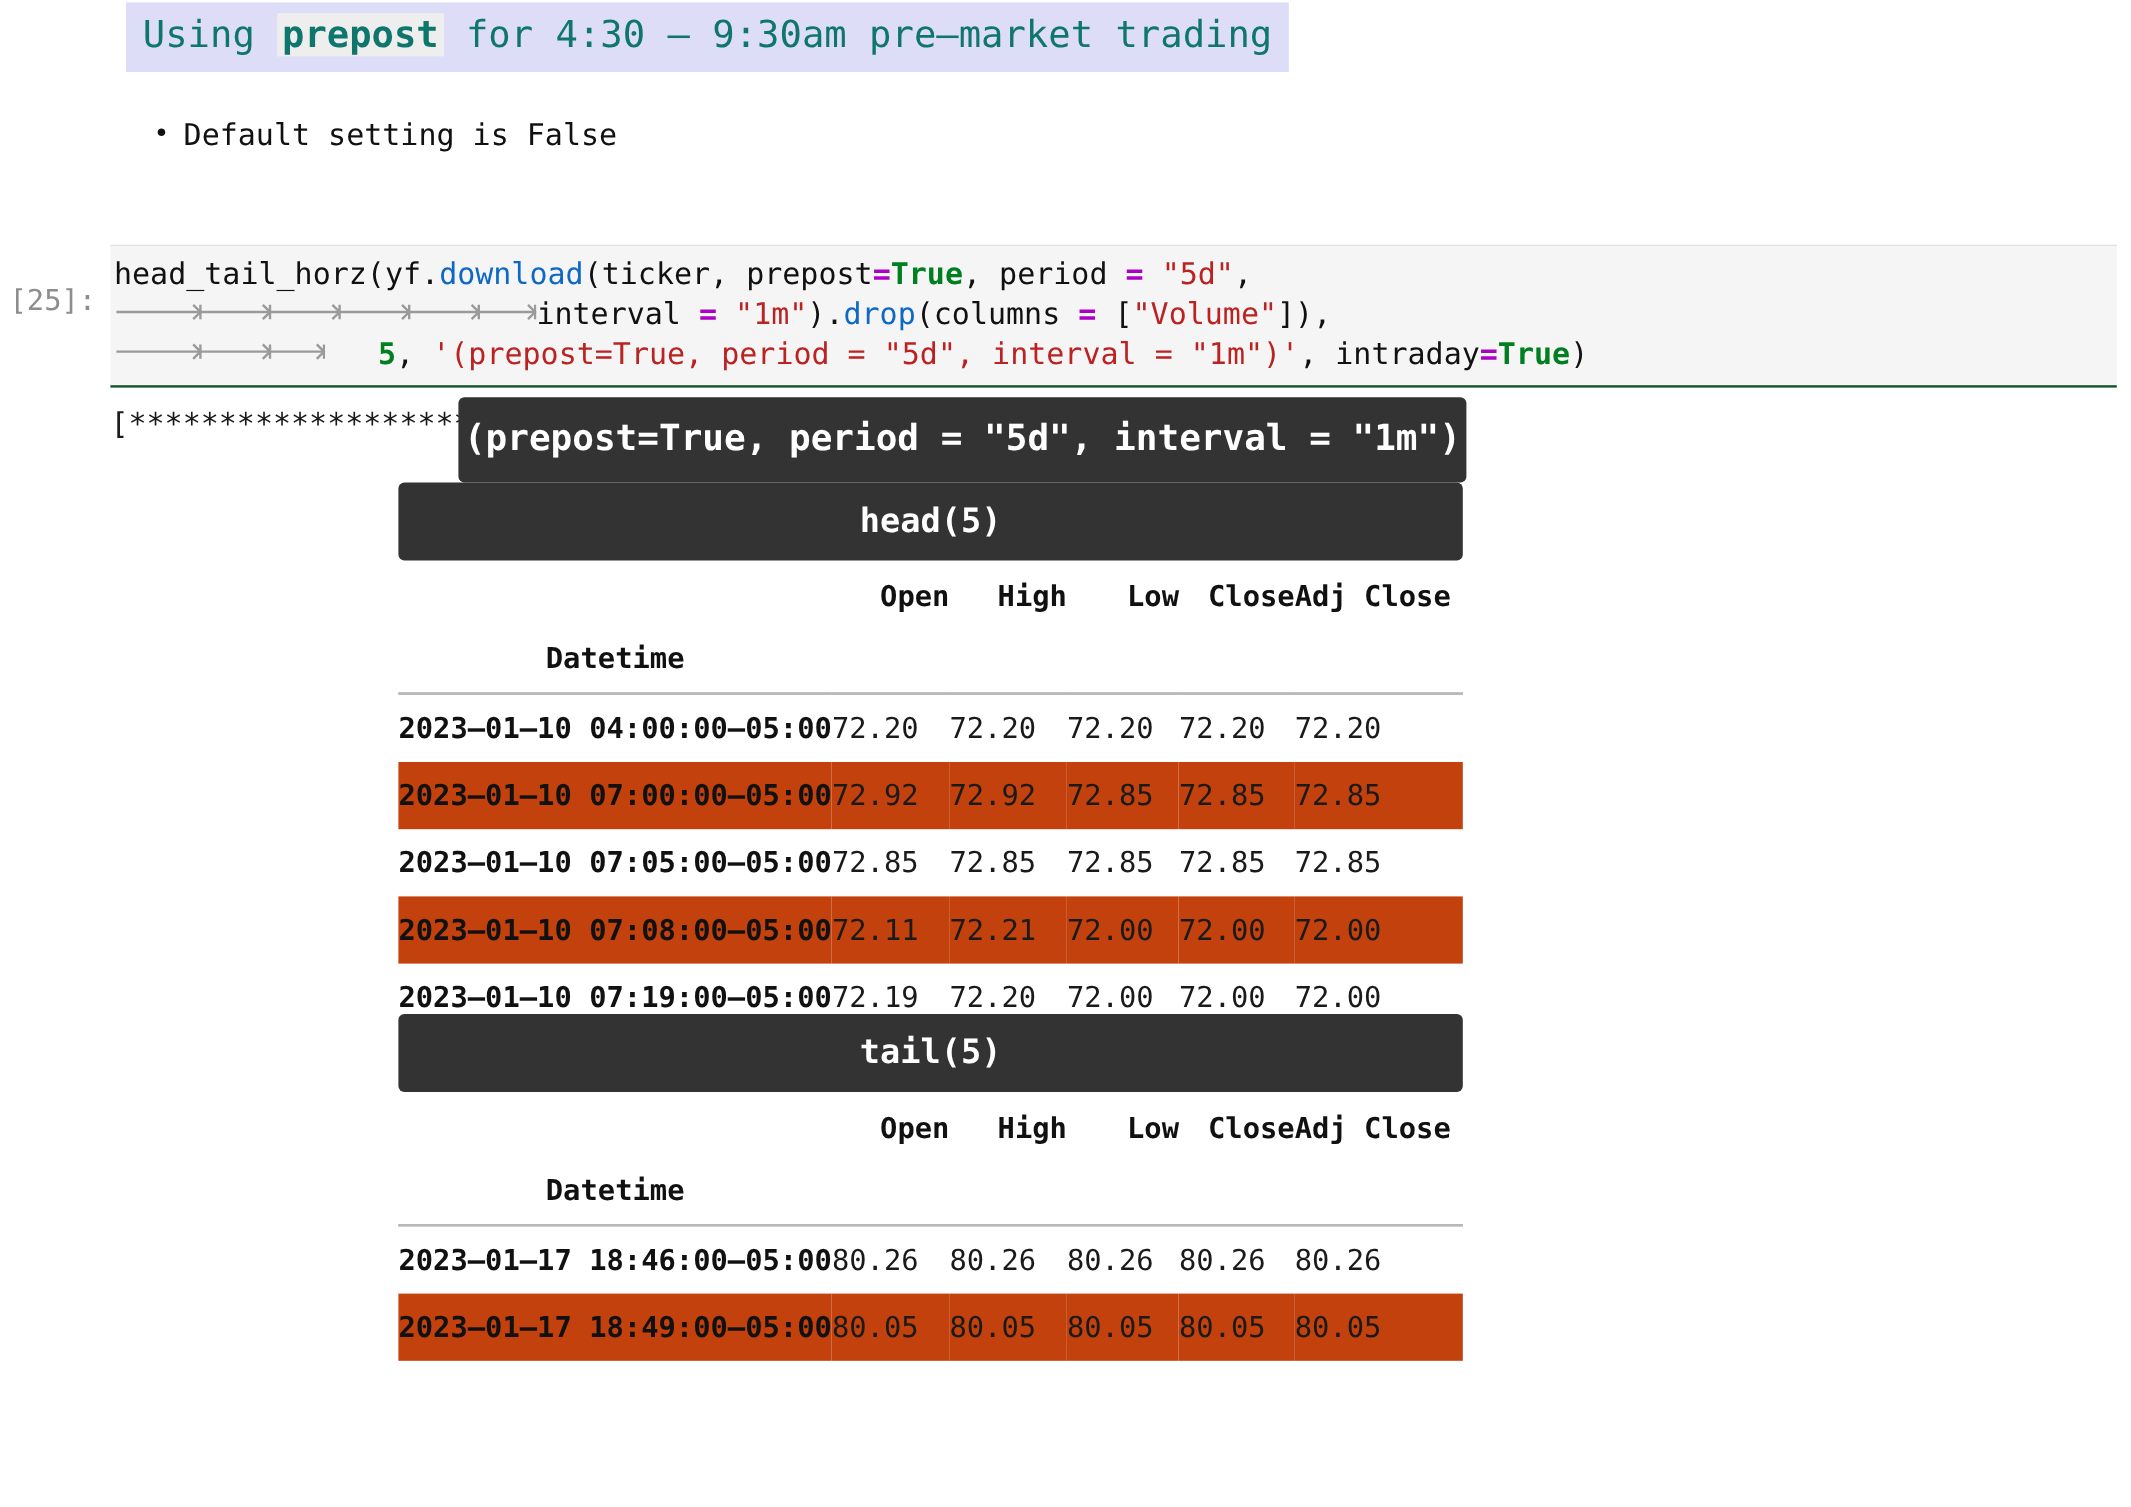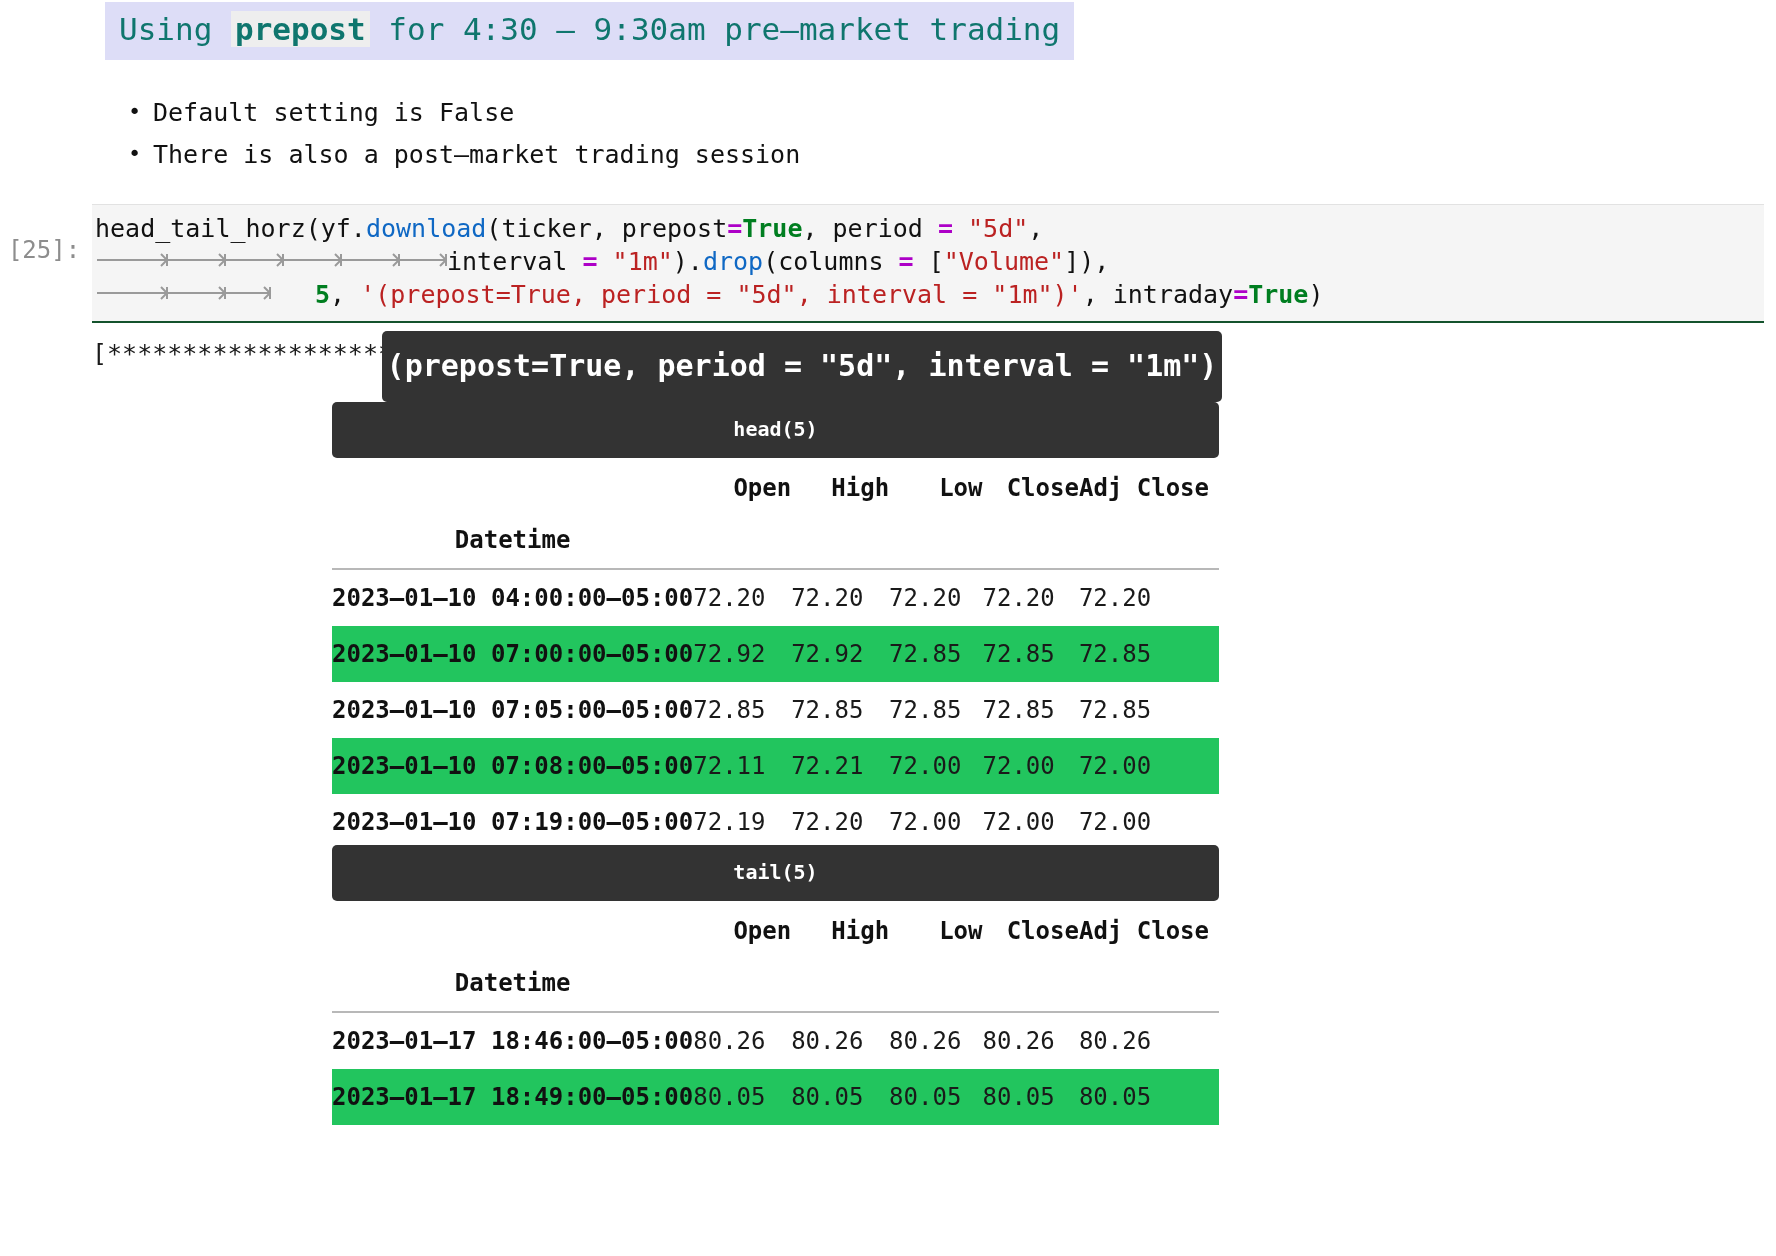--- a/index.html
+++ b/index.html
@@ -149,21 +149,21 @@
   .banner-title {
     position: absolute;
     left: 382px;
     top: 1px;
     width: 840px;
     font-size: 30px;
     padding: 17px 0 19px 0;
   }
   .section-head {
     width: 887px;
-    font-size: 20px;
+    font-size: 28px;
     padding: 15px 0 17px 0;
     margin-left: 332px;
   }
 
   table.df {
     border-collapse: collapse;
     margin-left: 332px;
     width: 887px;
     font-family: "DejaVu Sans Mono", "Liberation Mono", monospace;
     font-size: 24px;
@@ -192,40 +192,39 @@
   }
   table.df tbody th.rowlabel {
     text-align: right;
     font-weight: 700;
     white-space: pre;
     padding: 14px 0 14px 0;
     color: #111111;
   }
   table.df tbody tr.odd td,
   table.df tbody tr.odd th.rowlabel {
-    background: #22c55e;
+    background: #c2410c;
   }
 
   
   .c-idx   { width: 358px; }
   .c-open  { width: 106px; }
   .c-high  { width: 106px; }
   .c-low   { width: 100px; }
   .c-close { width: 104px; }
   .c-adj   { width: 113px; }
   .pad-rl { padding-right: 10px !important; }
 </style>
 </head>
 <body>
 
 <div class="md-heading"><span>Using </span><span class="code-span">prepost</span><span> for 4:30 – 9:30am pre–market trading</span></div>
 
 <ul class="bullets">
   <li>Default setting is False</li>
-  <li>There is also a post–market trading session</li>
 </ul>
 
 <div class="cell-wrap">
   <div class="prompt">[25]:</div>
   <div class="code-box">
 
     <div class="code-line"><span class="tok-plain">head_tail_horz(yf.</span><span class="tok-fn">download</span><span class="tok-plain">(ticker, prepost</span><span class="tok-op">=</span><span class="tok-kw">True</span><span class="tok-plain">, period </span><span class="tok-op">=</span><span class="tok-str"> "5d"</span><span class="tok-plain">,</span></div>
 
     <div class="code-line"><span class="ws"><svg width="352" height="20" viewBox="0 0 352 20">
             <g stroke="#9a9a9a" stroke-width="2" fill="none">

